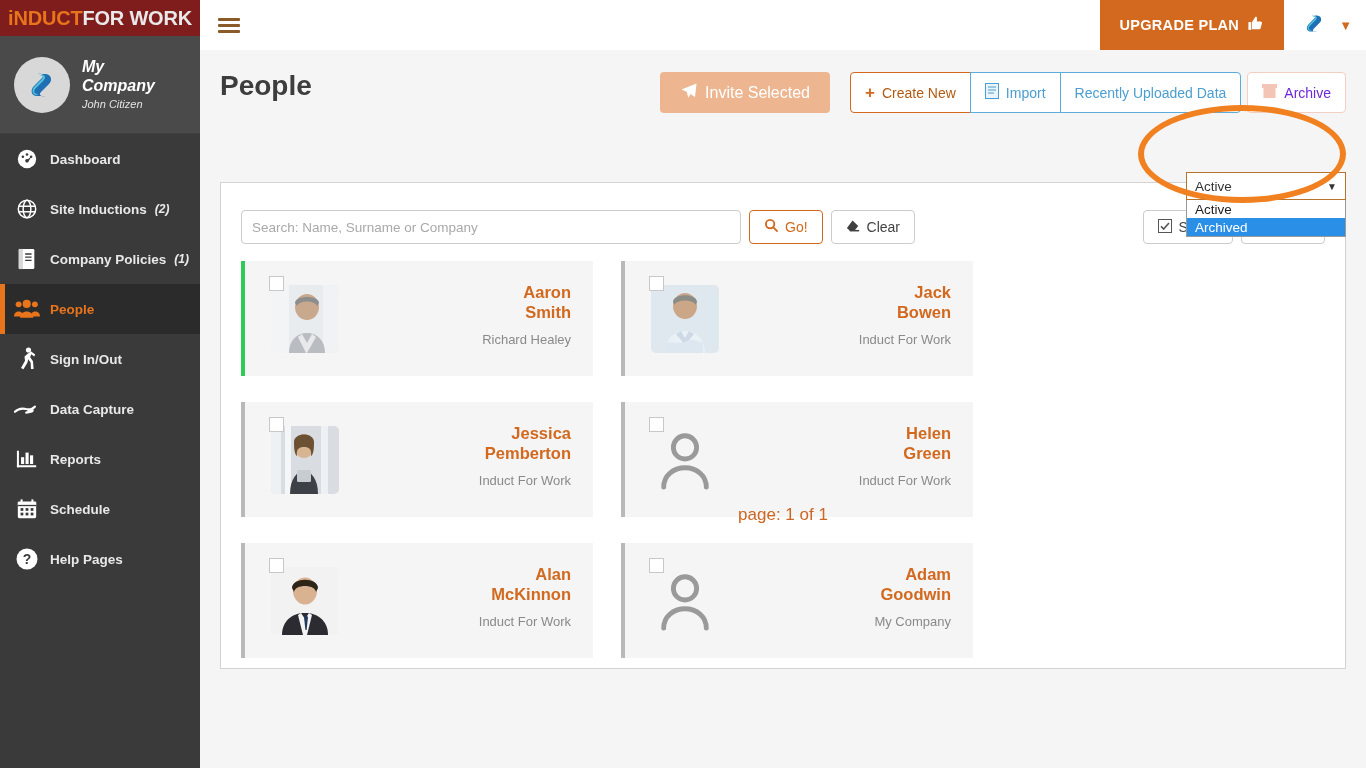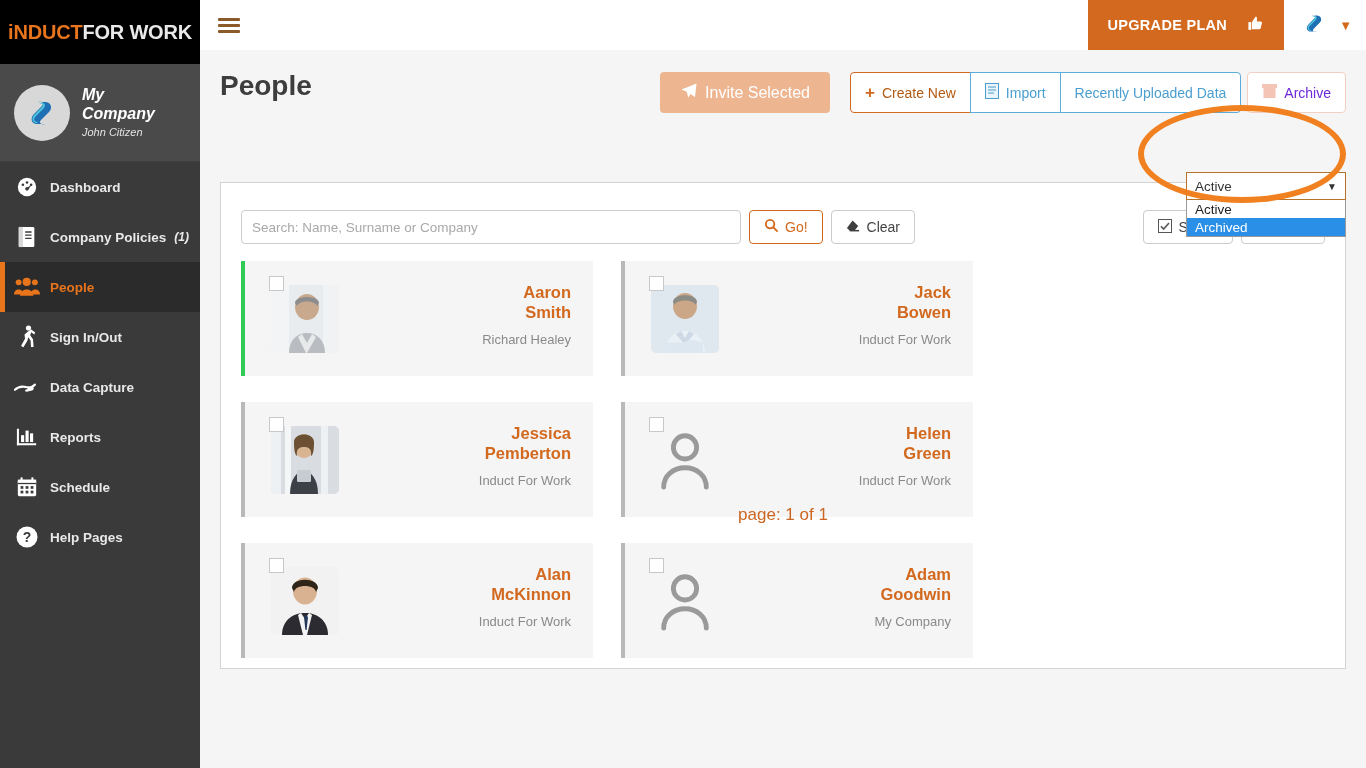--- a/index.html
+++ b/index.html
@@ -10,21 +10,21 @@
     overflow: hidden;
   }
 
   
   #sidebar {
     position: absolute; left: 0; top: 0;
     width: 200px; height: 768px;
     background: #3a3a3a;
   }
   #brand-bar {
-    height: 64px; background: #000000;
+    height: 36px; background: #7f1d1d;
     display: flex; align-items: center; justify-content: center;
   }
   .brand-text { font-size: 20px; font-weight: bold; letter-spacing: -0.2px; }
   .brand-induct { color: #e8741c; }
   .brand-forwork { color: #e9e9e9; }
 
   #company-box {
     height: 98px; background: #4a4a4a;
     display: flex; align-items: center; padding: 0 14px;
     border-bottom: 1px solid #3f3f3f;
@@ -66,21 +66,21 @@
     display: flex; align-items: center;
   }
   #hamburger {
     margin-left: 18px; width: 22px; cursor: pointer;
     display: flex; flex-direction: column; gap: 3px;
   }
   #hamburger span { display:block; height: 3px; background: #8a5a28; border-radius: 1px; }
   #topbar-right { margin-left: auto; display: flex; align-items: center; height: 50px; }
   #upgrade-plan {
     background: #d2691e; color: #fff; height: 50px;
-    display: flex; align-items: center; gap: 20px;
+    display: flex; align-items: center; gap: 8px;
     padding: 0 20px; font-size: 14.5px; font-weight: bold;
     letter-spacing: 0.3px; cursor: pointer;
   }
   #user-menu { display: flex; align-items: center; gap: 12px; padding: 0 14px 0 18px; cursor: pointer; }
   .caret-down { color: #d2691e; font-size: 13px; }
 
   
   #main { position: absolute; left: 200px; top: 50px; width: 1166px; height: 718px; background: #f5f5f5; }
   #page-title { position: absolute; left: 20px; top: 20px; font-size: 28px; font-weight: bold; color: #3d3d3d; }
 
@@ -203,20 +203,31 @@
           <svg width="22" height="22" viewBox="0 0 24 24">
             <circle cx="12" cy="12" r="10" fill="#fff"></circle>
             <circle cx="7.5" cy="9.5" r="1.4" fill="#3a3a3a"></circle>
             <circle cx="12" cy="7" r="1.4" fill="#3a3a3a"></circle>
             <circle cx="16.5" cy="9.5" r="1.4" fill="#3a3a3a"></circle>
             <path d="M12 13l5-4-3.2 5.4z" fill="#3a3a3a"></path>
             <circle cx="12" cy="14" r="2" fill="#3a3a3a"></circle>
           </svg>
         </span>
         <span class="nav-label">Dashboard</span>
+      </div>
+      <div class="nav-item">
+        <span class="nav-icon">
+          <svg width="22" height="22" viewBox="0 0 24 24" fill="none" stroke="#fff" stroke-width="1.6">
+            <circle cx="12" cy="12" r="9.5"></circle>
+            <ellipse cx="12" cy="12" rx="4.2" ry="9.5"></ellipse>
+            <path d="M2.8 9h18.4M2.8 15h18.4"></path>
+          </svg>
+        </span>
+        <span class="nav-label">Site Inductions</span>
+        <span class="nav-count">(2)</span>
       </div>
       <div class="nav-item">
         <span class="nav-icon">
           <svg width="20" height="22" viewBox="0 0 20 24">
             <rect x="1" y="1" width="17" height="22" rx="1.5" fill="#fff"></rect>
             <rect x="1" y="1" width="4.5" height="22" fill="#d7d7d7"></rect>
             <path d="M8 6.5h7M8 10h7M8 13.5h7" stroke="#3a3a3a" stroke-width="1.5"></path>
           </svg>
         </span>
         <span class="nav-label">Company Policies</span>

